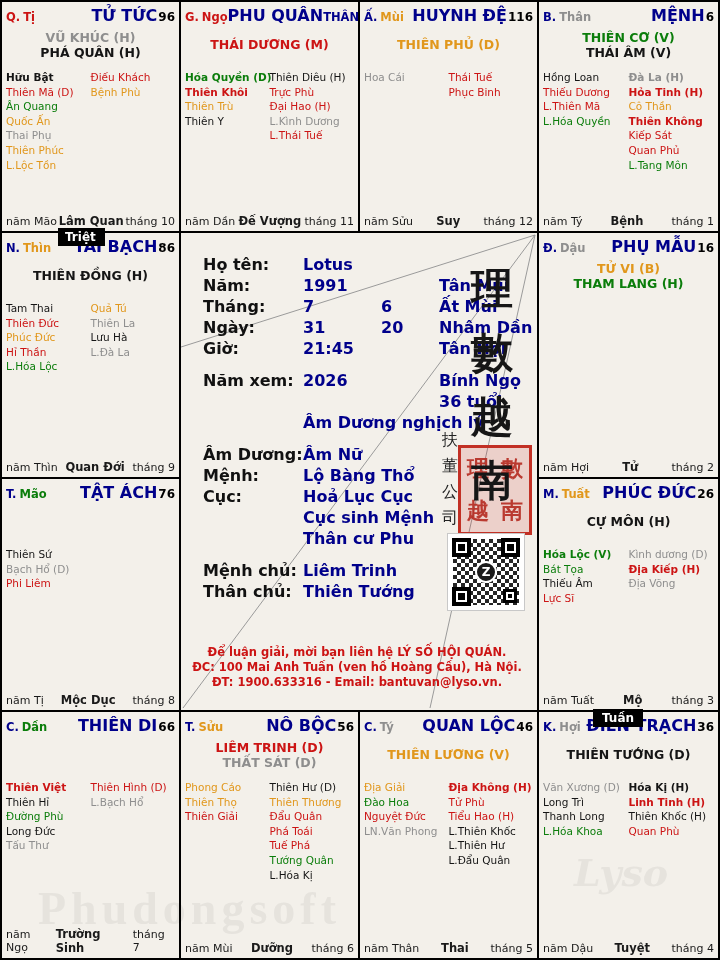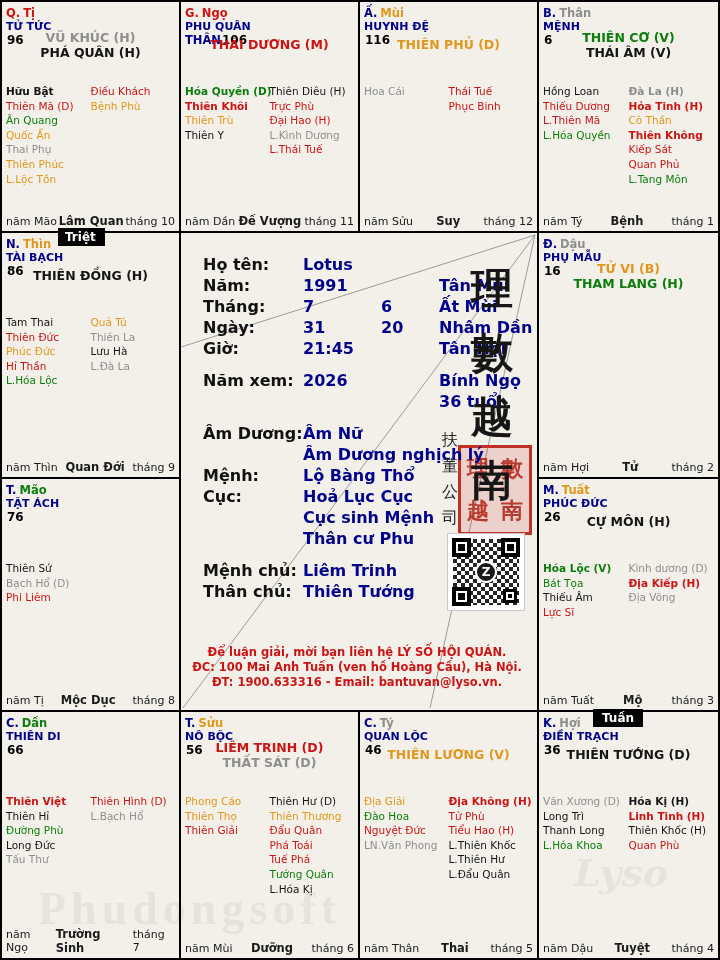--- a/index.html
+++ b/index.html
@@ -3,29 +3,29 @@
 <meta charset="utf-8">
 <style>
   html,body{margin:0;padding:0;background:#fff;}
   *{box-sizing:border-box;}
   .board{position:relative;width:720px;height:960px;border:2px solid #000;background:#f3f0ea;
          display:grid;grid-template-columns:179px 179px 179px 179px;grid-template-rows:231px 246px 233px 246px;
          font-family:"DejaVu Sans","Liberation Sans",sans-serif;color:#151515;}
   .cell{position:relative;border-right:2px solid #000;border-bottom:2px solid #000;padding:2px 4px;overflow:hidden;}
   .cell.lc{border-right:none;}
   .cell.lr{border-bottom:none;}
-  .ch{display:flex;align-items:baseline;height:17px;margin-top:2px;font-weight:bold;font-size:11.5px;white-space:nowrap;flex-direction:column;}
+  .ch{display:flex;align-items:baseline;height:17px;margin-top:2px;font-weight:bold;font-size:11.5px;white-space:nowrap;}
   .cb .stem{margin-right:3px;}
-  .pn{flex:1;text-align:left;color:#00008B;font-size:11px;}
+  .pn{flex:1;text-align:right;color:#00008B;font-size:16px;}
   .rn{text-align:right;}
   .rn .body{color:#00008B;margin-right:1px;}
   .rn .num{color:#000;font-size:12px;}
   .ms{height:44px;display:flex;flex-direction:column;justify-content:center;text-align:center;font-weight:bold;font-size:12.5px;line-height:15.5px;white-space:nowrap;}
   .sc{display:flex;margin-top:3px;font-size:10.5px;line-height:14.6px;}
-  .col{width:50%;margin-top:14px;}
+  .col{width:50%;}
   .star{white-space:nowrap;}
   .bd{font-weight:bold;}
   .cf{position:absolute;left:4px;right:4px;bottom:3px;display:flex;justify-content:space-between;align-items:baseline;font-size:11px;color:#1a1a1a;}
   .cf b{font-size:11.5px;}
   .c-red{color:#cc1414;} .c-orange{color:#e1971c;} .c-green{color:#0b7d0b;}
   .c-gray{color:#8e8e8e;} .c-black{color:#151515;} .c-navy{color:#00008B;}
   
   .center{position:relative;border-right:2px solid #000;border-bottom:2px solid #000;overflow:hidden;}
   .lines{position:absolute;left:0;top:0;width:100%;height:100%;z-index:1;}
   .info{position:absolute;left:22px;top:22px;z-index:3;font-size:16px;font-weight:bold;}
@@ -266,29 +266,29 @@
           <span class="iv w1">2026</span>
           <span class="iv w2"></span>
           <span class="iv w3">Bính Ngọ</span>
         </div>
         <div class="irow">
           <span class="il"></span>
           <span class="iv w1"></span>
           <span class="iv w2"></span>
           <span class="iv w3">36 tuổi</span>
         </div>
+        <div class="irow">
+          <span class="il"></span>
+          <span class="iv w1">Âm Dương nghịch lý</span>
+          <span class="iv w2"></span>
+          <span class="iv w3"></span>
+        </div>
         <div class="irow gap">
           <span class="il">Âm Dương:</span>
           <span class="iv w1">Âm Nữ</span>
-          <span class="iv w2"></span>
-          <span class="iv w3"></span>
-        </div>
-        <div class="irow">
-          <span class="il"></span>
-          <span class="iv w1">Âm Dương nghịch lý</span>
           <span class="iv w2"></span>
           <span class="iv w3"></span>
         </div>
         <div class="irow">
           <span class="il">Mệnh:</span>
           <span class="iv w1">Lộ Bàng Thổ</span>
           <span class="iv w2"></span>
           <span class="iv w3"></span>
         </div>
         <div class="irow">

